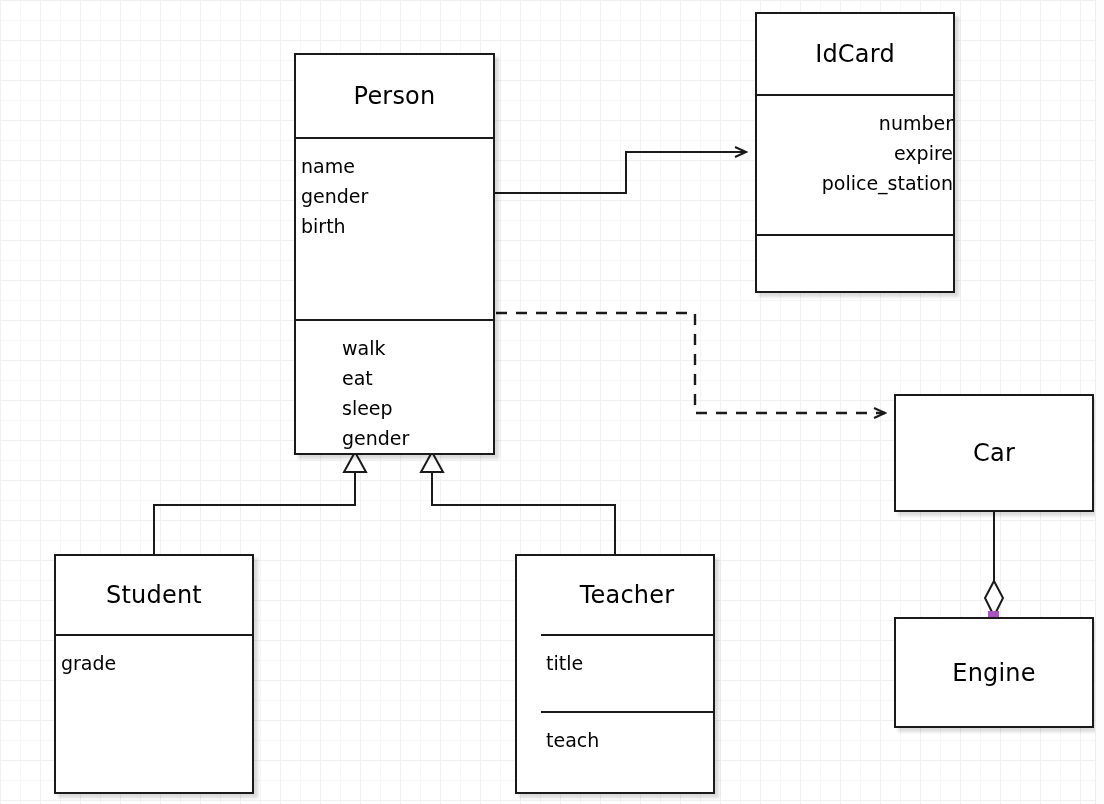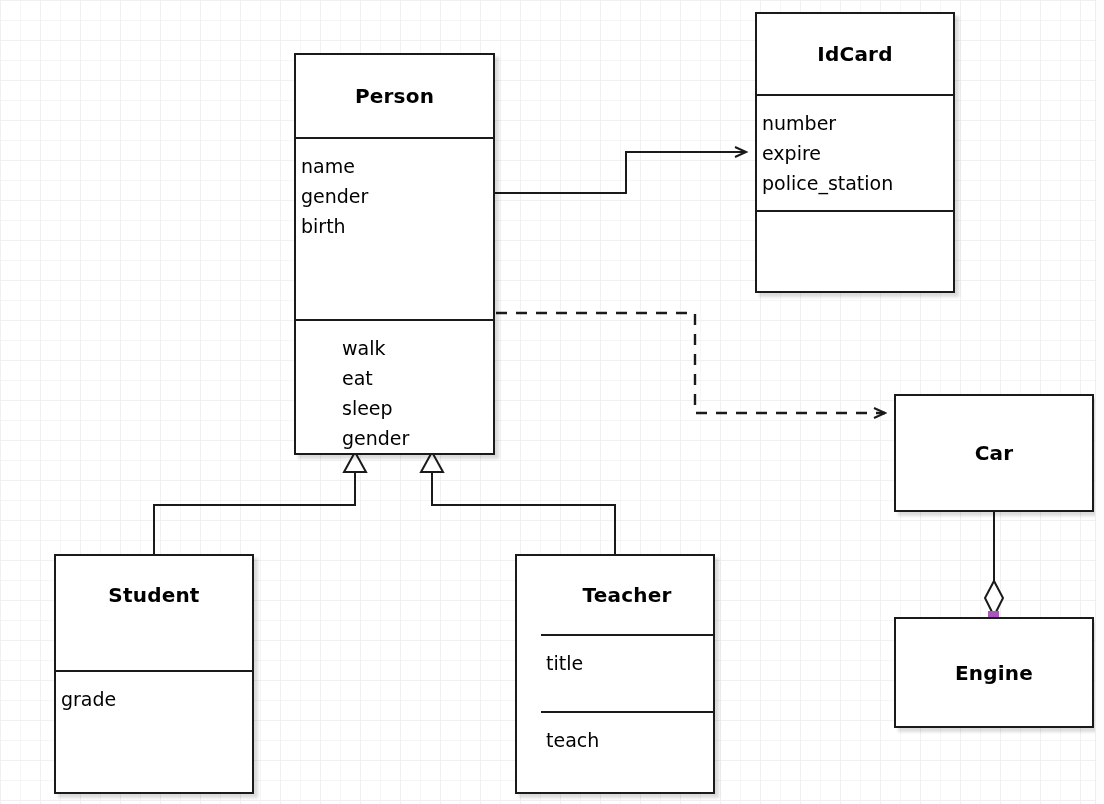--- a/index.html
+++ b/index.html
@@ -52,22 +52,22 @@
     box-sizing: border-box;
     overflow: hidden;
   }
   .compartment + .compartment {
     border-top: 2px solid #1a1a1a;
   }
   .cmp-name {
     display: flex;
     align-items: center;
     justify-content: center;
-    font-weight: bold;
-    font-size: 20px;
+    font-weight: normal;
+    font-size: 24px;
     color: #000000;
     letter-spacing: 0.2px;
     border-radius: 29px;
   }
   .cmp-list {
     padding: 12px 0 0 5px;
   }
   .member {
     font-size: 19px;
     line-height: 30px;
@@ -134,21 +134,21 @@
       <div class="member">eat</div>
       <div class="member">sleep</div>
       <div class="member">gender</div>
     </div>
   </div>
 
   <div class="uml-class" style="left:755px; top:12px; width:200px; height:281px;">
     <div class="compartment cmp-name" style="height:80px;">
       <span>IdCard</span>
     </div>
-    <div class="compartment cmp-list" style="height:116px;">
+    <div class="compartment cmp-list" style="height:140px;text-align:right;">
       <div class="member">number</div>
       <div class="member">expire</div>
       <div class="member">police_station</div>
     </div>
     <div class="compartment cmp-list" style="height:51px;"></div>
   </div>
 
   <div class="uml-class" style="left:894px; top:355px; width:200px; height:118px;margin-top:39px;">
     <div class="compartment cmp-name" style="height:100%;">
       <span>Car</span>
@@ -158,21 +158,21 @@
   <div class="uml-class" style="left:894px; top:617px; width:200px; height:111px;">
     <div class="compartment cmp-name" style="height:100%;">
       <span>Engine</span>
     </div>
   </div>
 
   <div class="uml-class" style="left:54px; top:554px; width:200px; height:240px;">
     <div class="compartment cmp-name" style="height:78px;">
       <span>Student</span>
     </div>
-    <div class="compartment cmp-list" style="height:77px;margin-top:36px;">
+    <div class="compartment cmp-list" style="height:77px;">
       <div class="member">grade</div>
     </div>
   </div>
 
   <div class="uml-class" style="left:515px; top:554px; width:200px; height:240px;padding-left:24px;">
     <div class="compartment cmp-name" style="height:78px;">
       <span>Teacher</span>
     </div>
     <div class="compartment cmp-list" style="height:77px;">
       <div class="member">title</div>

